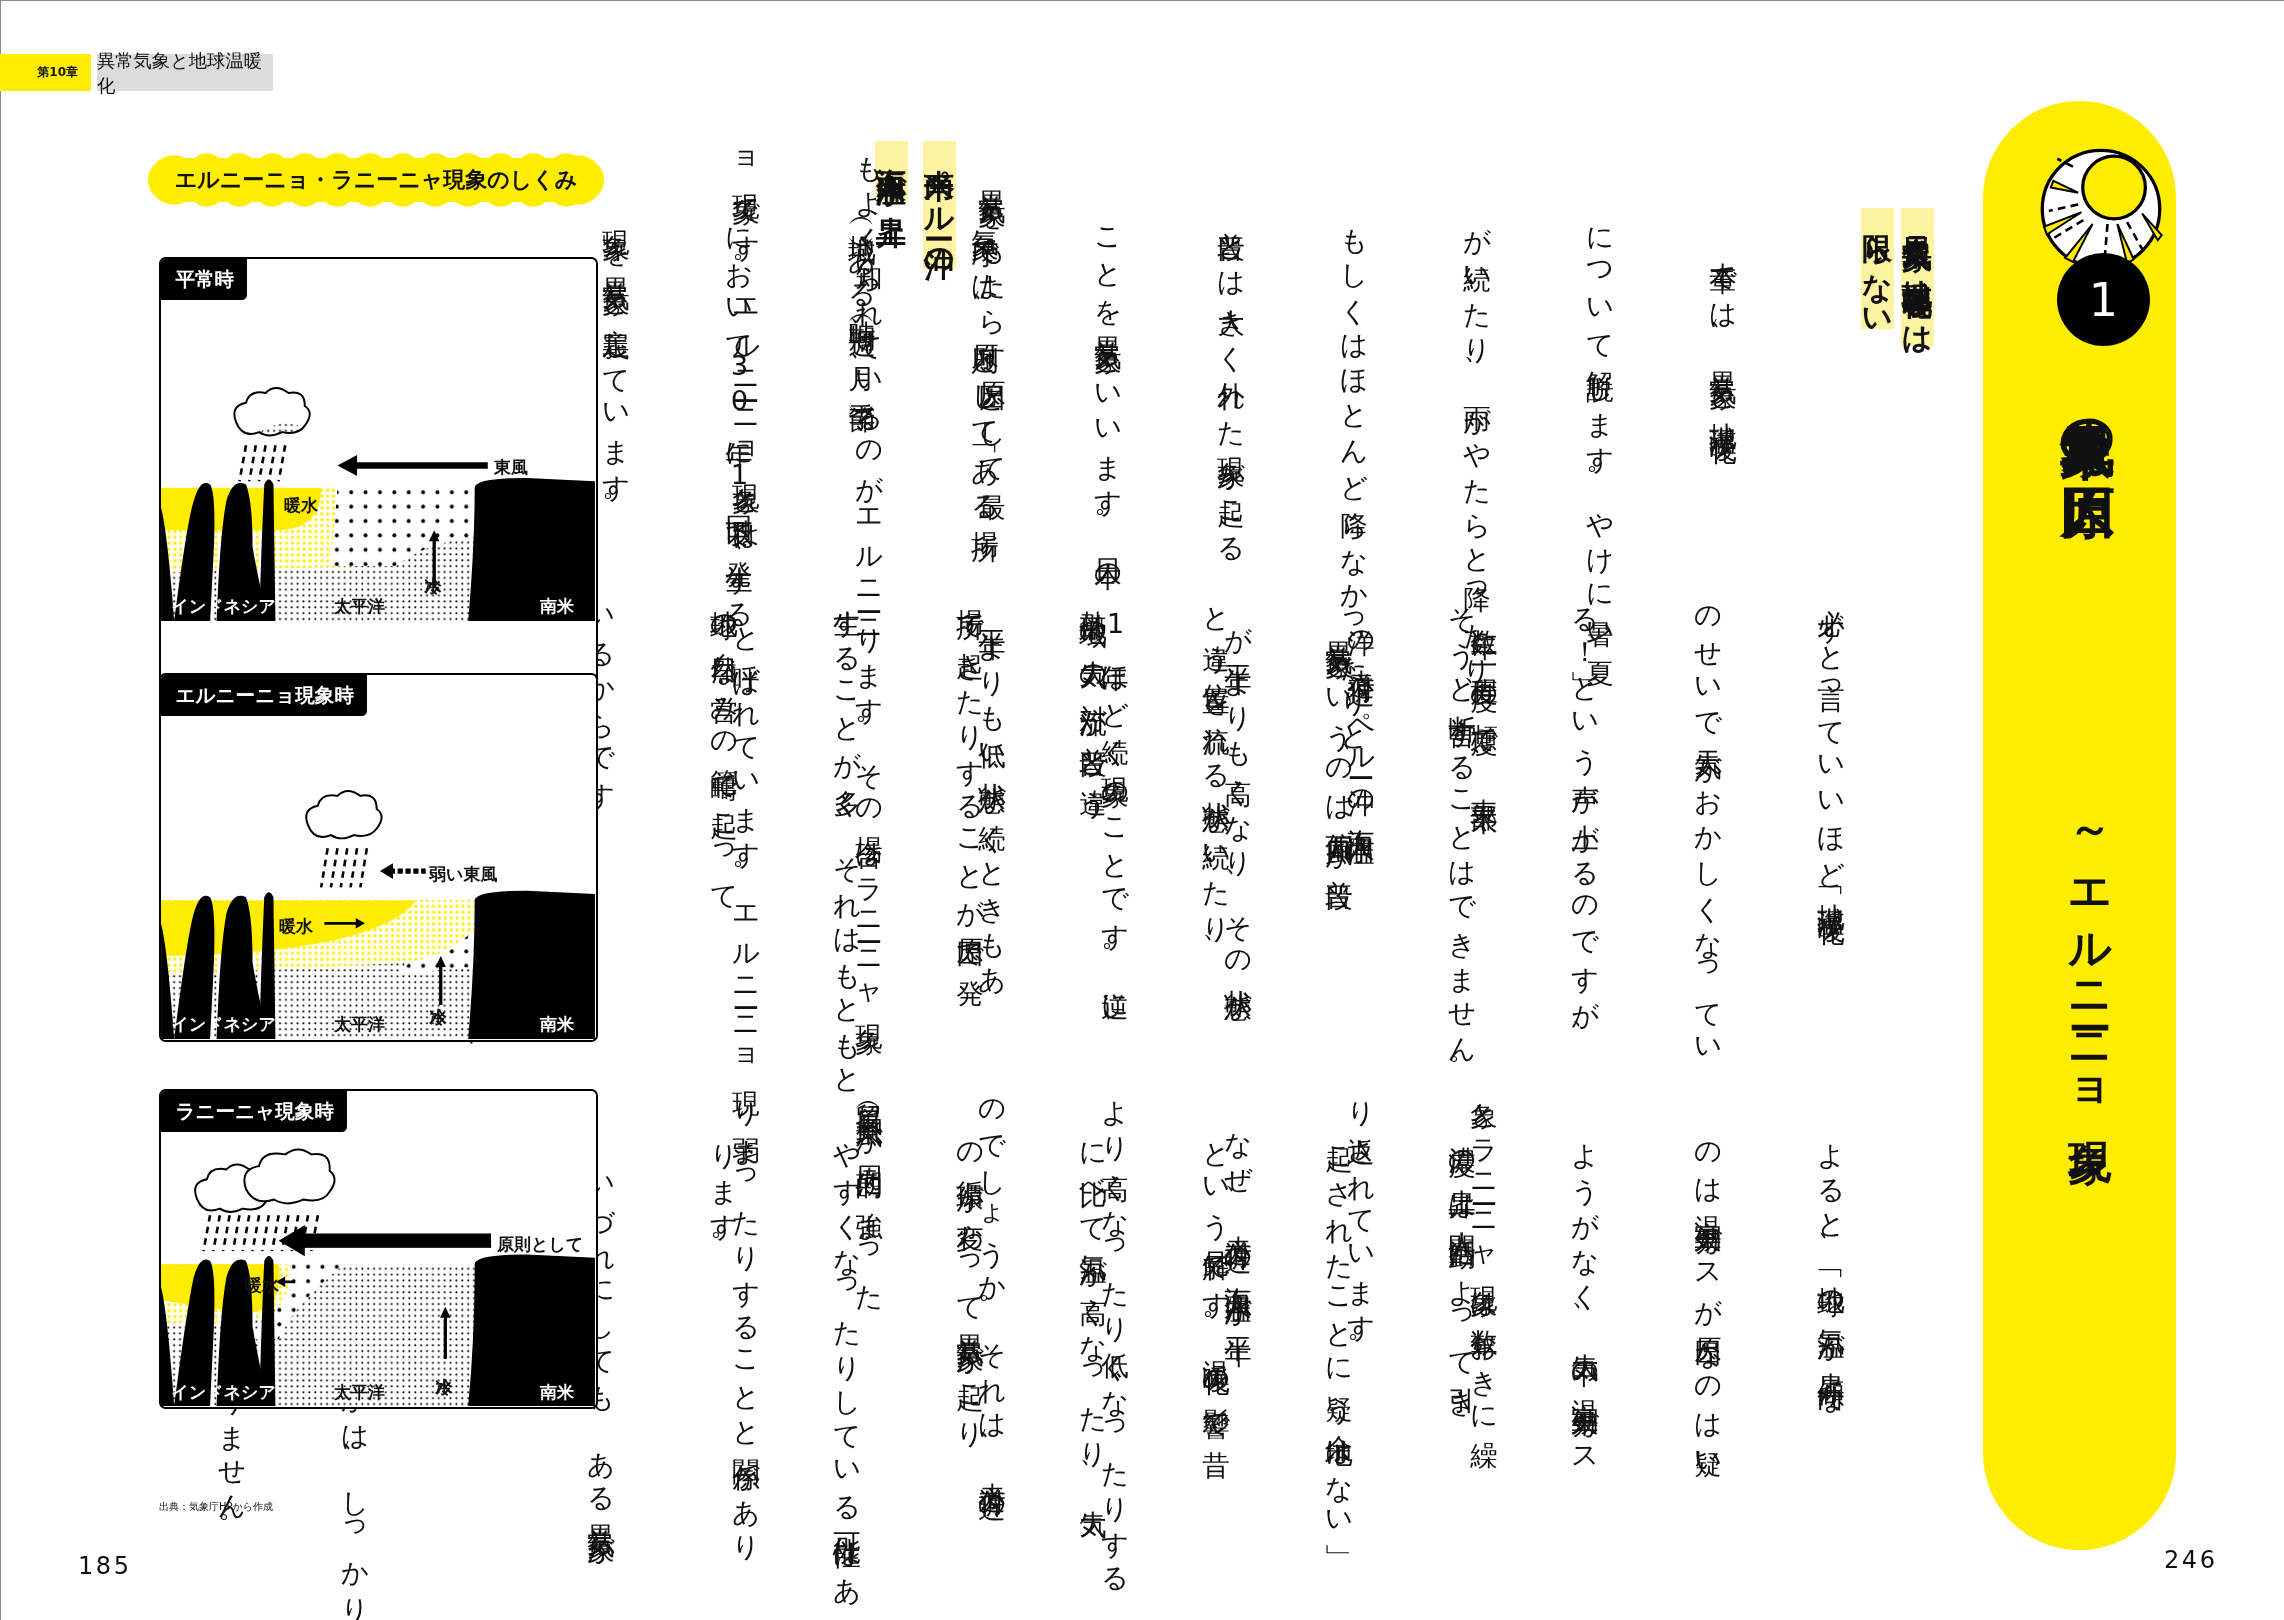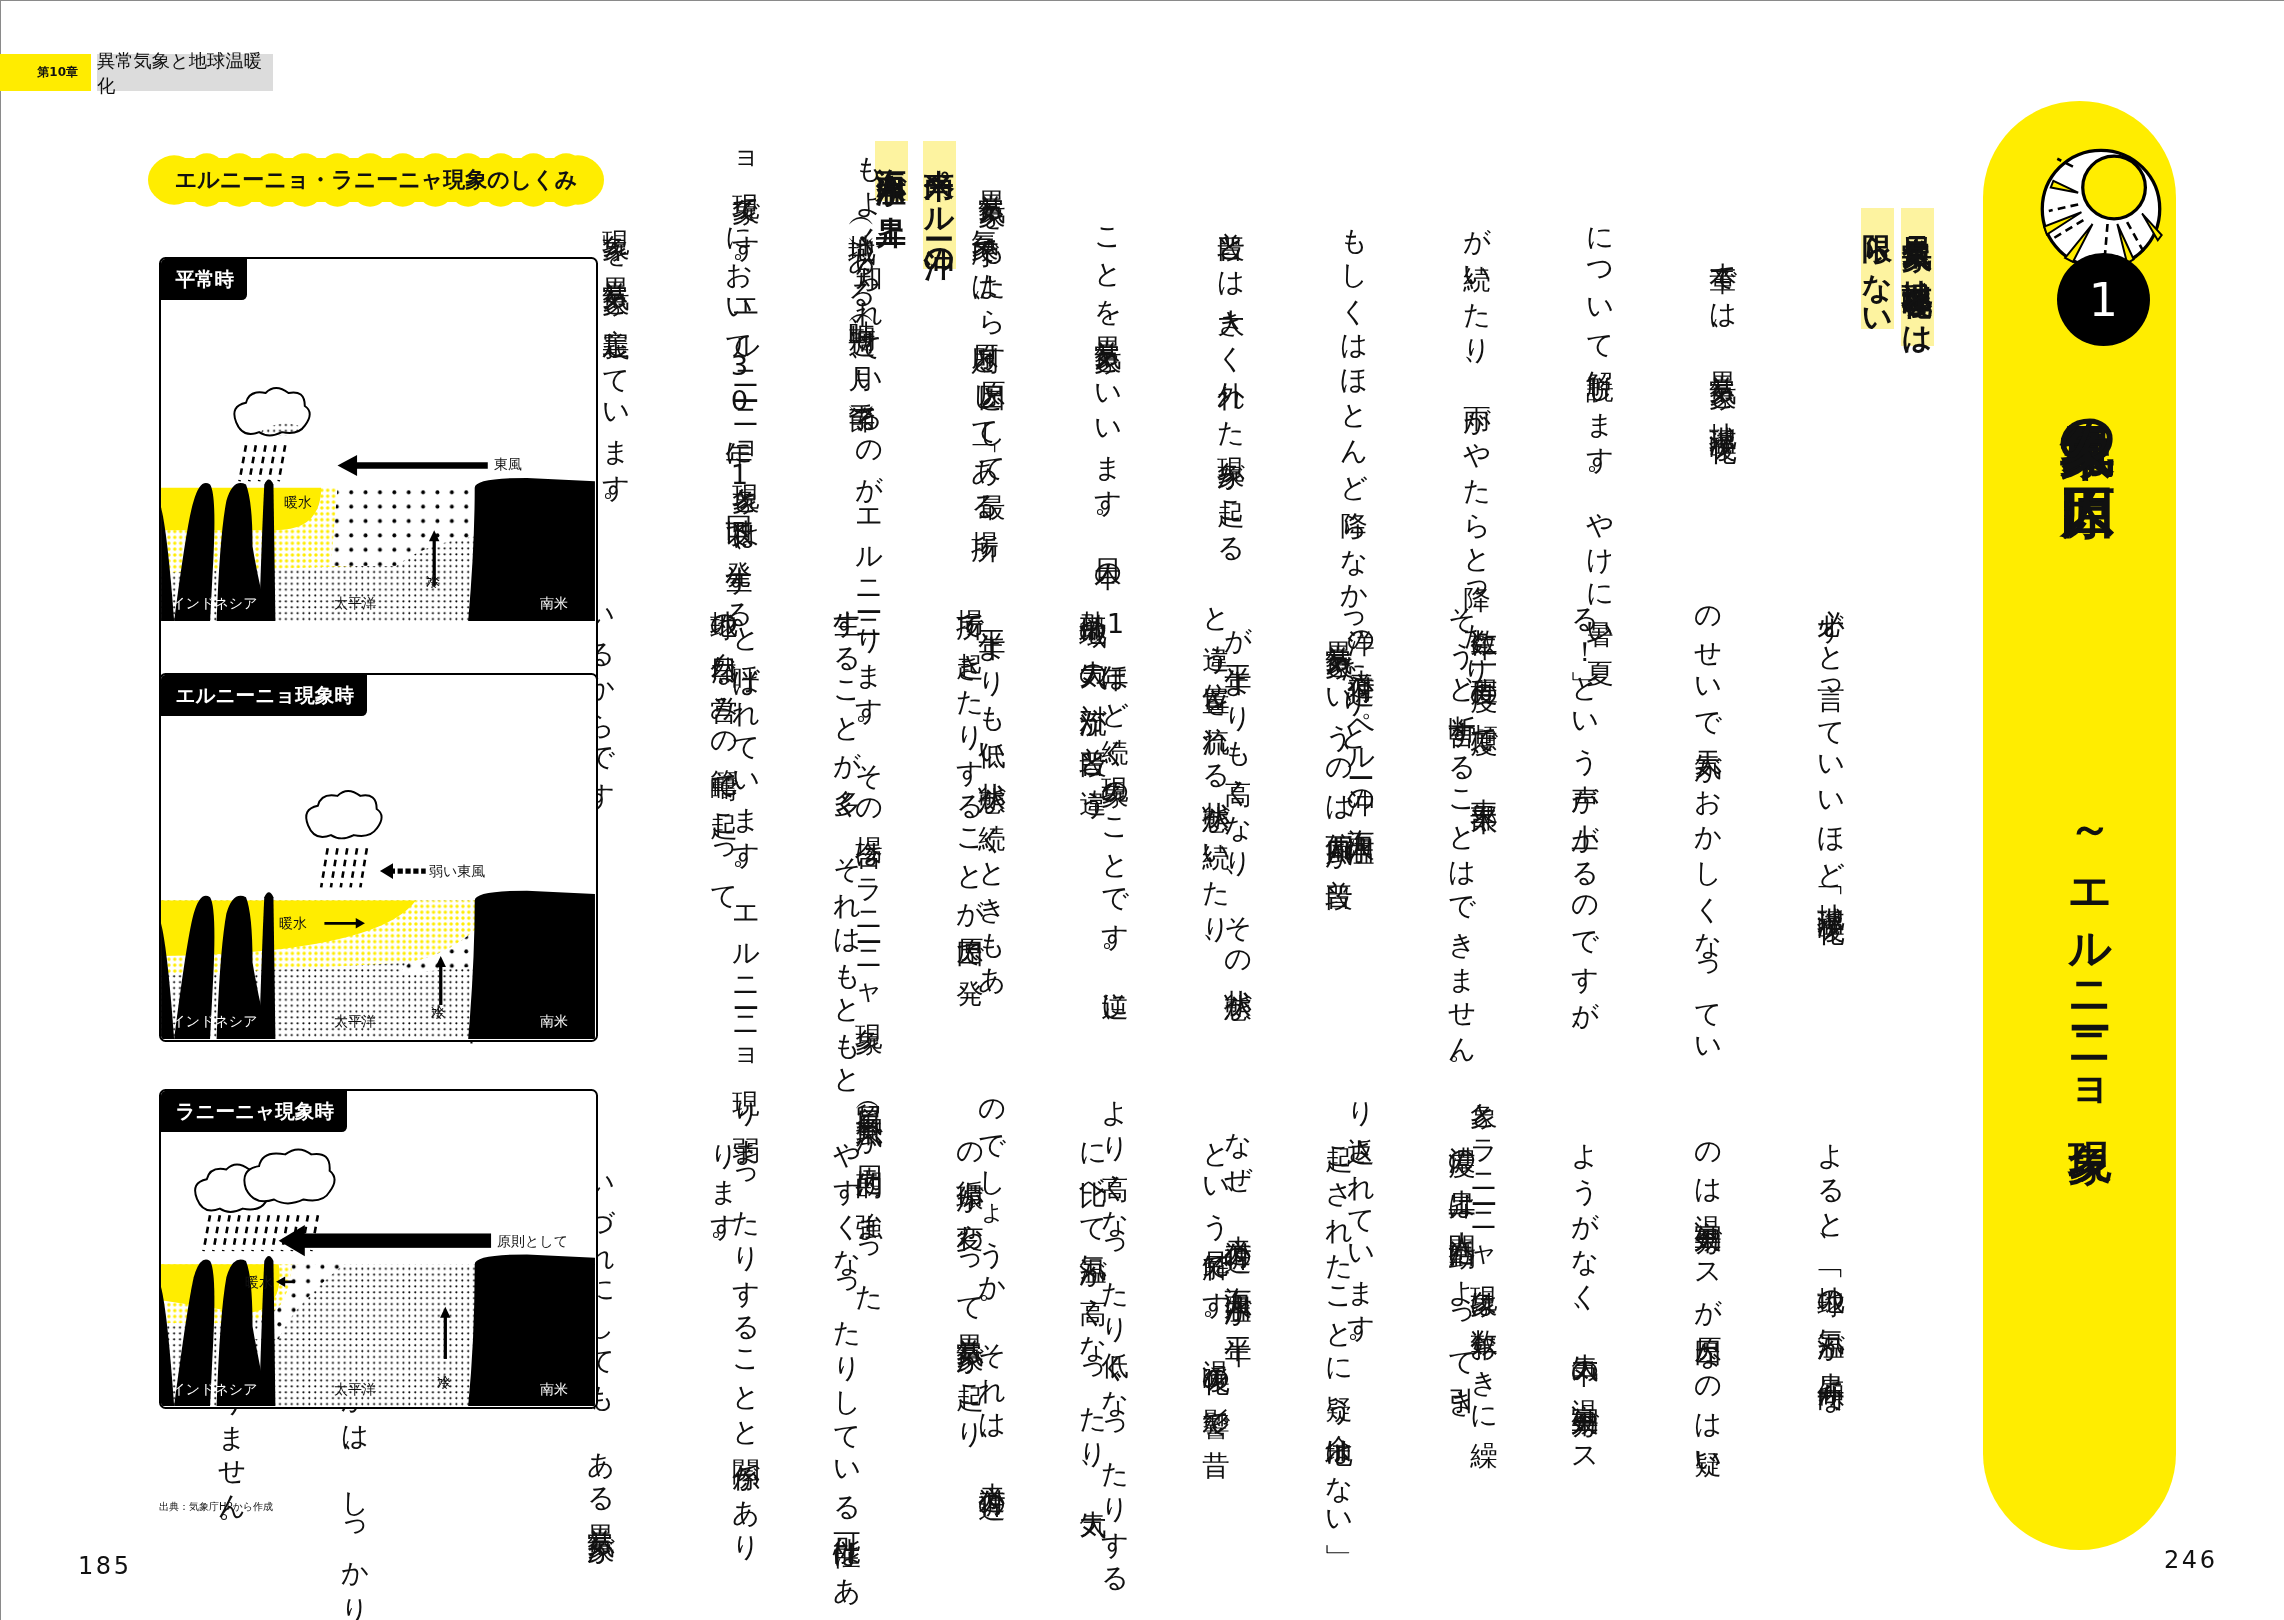--- a/index.html
+++ b/index.html
@@ -70,21 +70,21 @@
   
   .panel {
     position: absolute; left: 159px; width: 439px; border: 2.6px solid #000; border-radius: 6.5px;
     box-sizing: border-box; overflow: hidden; background: #fff;
   }
   .panel-label {
     position: absolute; left: 0; top: 0; background: #000; color: #fff; font-weight: bold; font-size: 19.6px;
     padding: 6.5px 13px 7.8px 14.4px; border-bottom-right-radius: 5.2px;
   }
   .panel svg { position: absolute; left: 0; top: 0; }
-  .plabel { position: absolute; font-weight: normal; font-size: 14px; }
+  .plabel { position: absolute; font-weight: bold; font-size: 17px; }
   .plabel.white { color: #fff; }
   .plabel.vert { writing-mode: vertical-rl; text-orientation: upright; line-height: 14.4px; }
 
   .source-note { position: absolute; left: 159px; top: 1500px; font-size: 10px; }
 </style>
 </head>
 <body>
 
 <div class="page-edge-top"></div>
 <div class="page-edge-left"></div>

